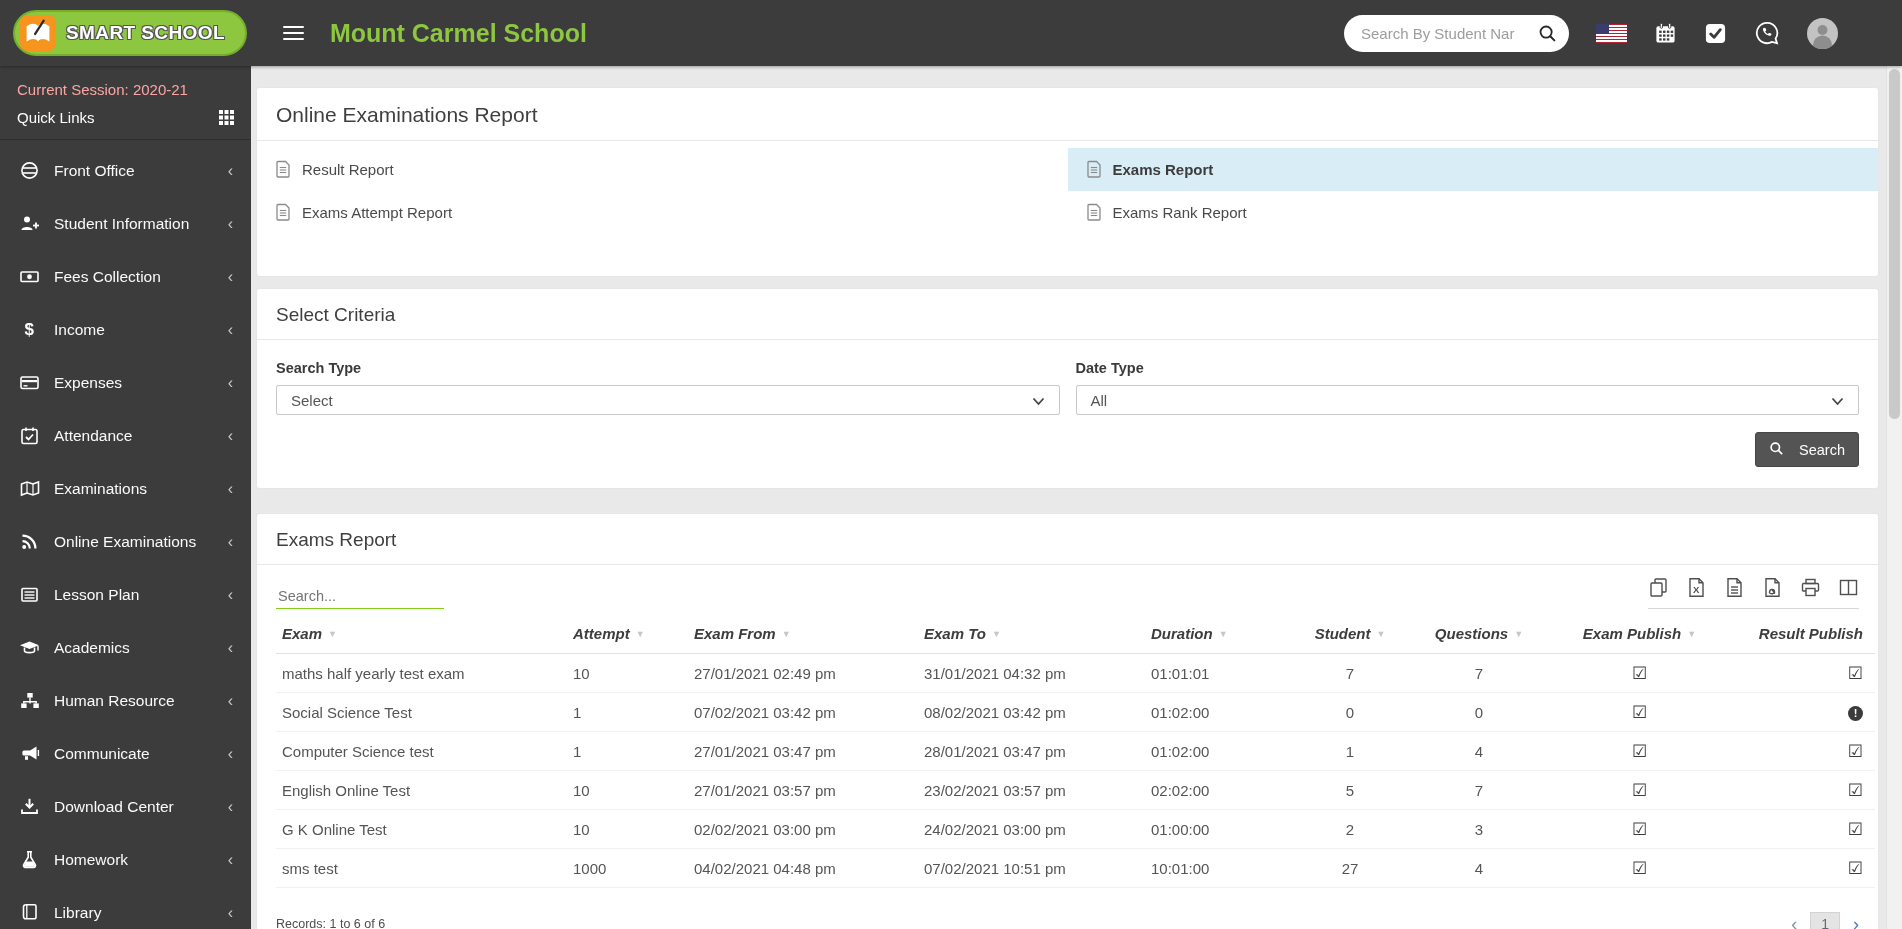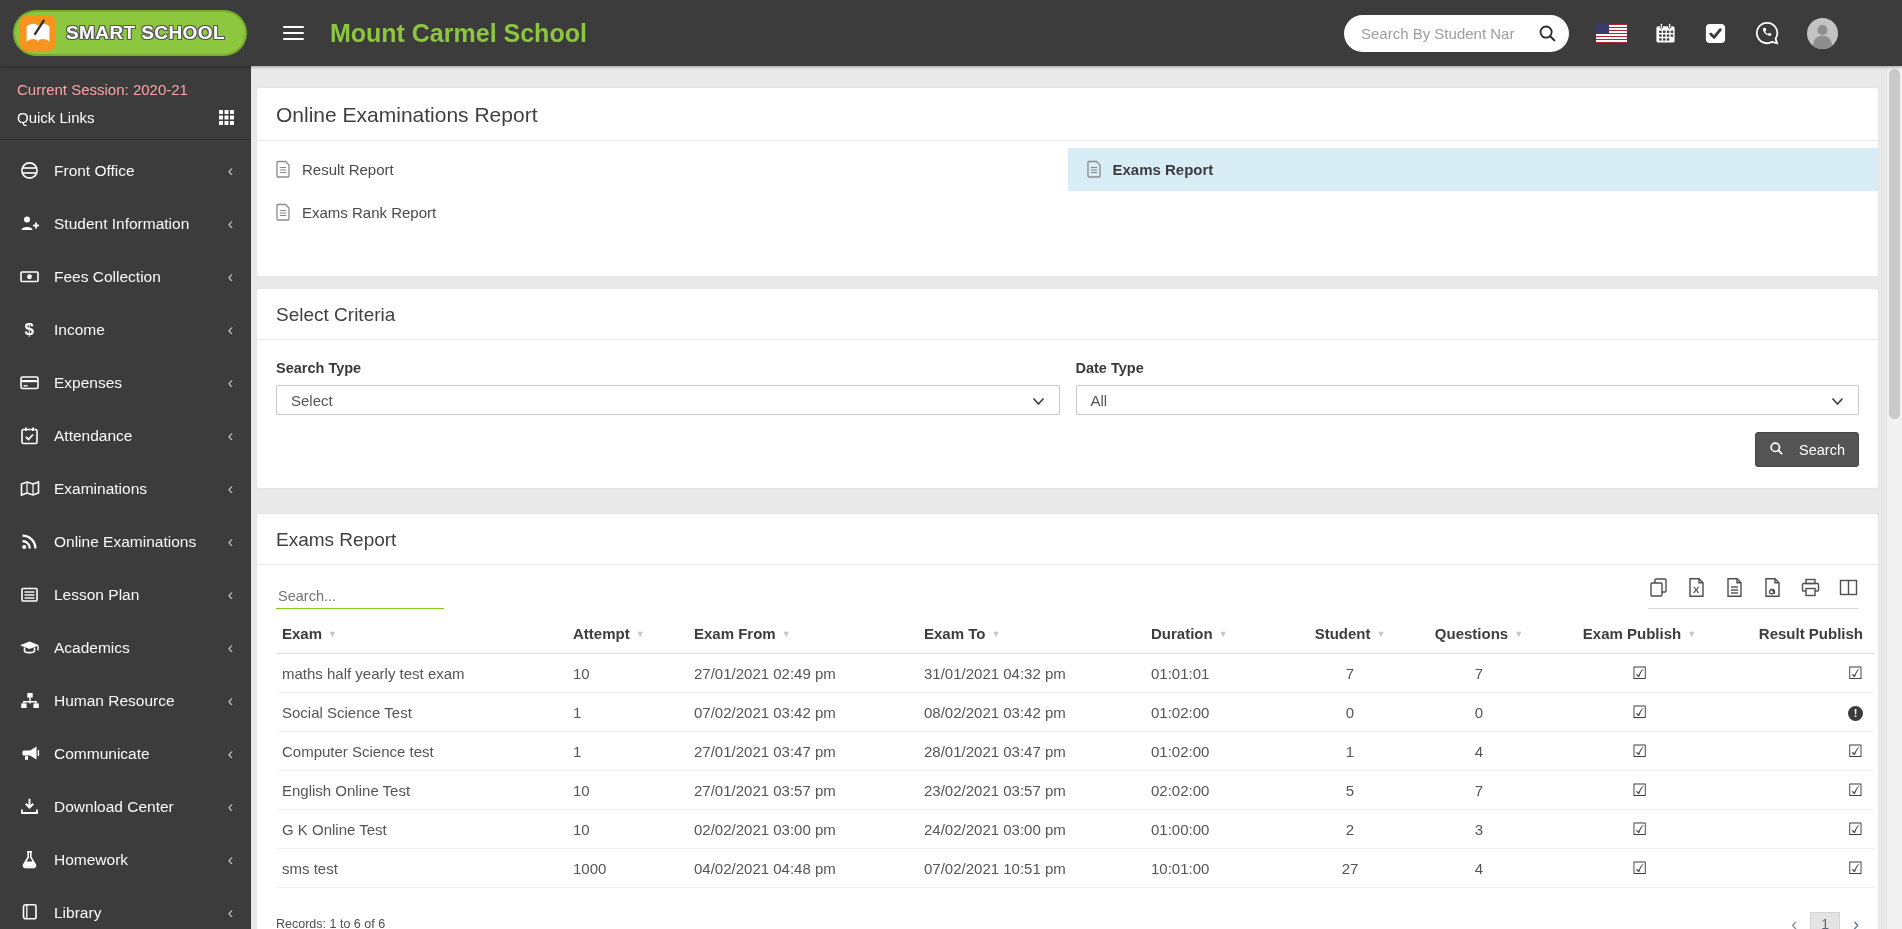--- a/index.html
+++ b/index.html
@@ -89,21 +89,21 @@
   .table-toolbar { display:flex; justify-content:space-between; align-items:flex-end; padding:12px 19px 0; }
   .table-search input {
     width:168px; border:none; border-bottom:1px solid #84cc16; background:transparent;
     font-size:14.5px; color:#555; padding:4px 2px; outline:none;
     font-family:"Liberation Sans",sans-serif;
   }
   .table-search input::placeholder { color:#757575; }
   .export-icons { display:flex; gap:17px; padding-bottom:10px; border-bottom:1px solid #d8d8d8; }
   .export-icons span { display:flex; cursor:pointer; }
   table.exams { width:calc(100% - 38px); margin:6px 19px 0; border-collapse:collapse; table-layout:fixed; }
-  .exams th { text-align:left; font-size:15px; color:#3d3d3d; padding:10px 6px 11px; white-space:nowrap; cursor:pointer; }
+  .exams th { text-align:left; font-size:15px; color:#3d3d3d; padding:10px 6px 11px; white-space:nowrap; cursor:pointer;font-style:italic; }
   .exams th.c, .exams td.c { text-align:center; }
   .exams th.r, .exams td.r { text-align:right; padding-right:12px; }
   .exams thead tr { border-bottom:1px solid #e2e2e2; }
   .exams tbody tr { border-bottom:1px solid #f1f1f1; }
   .exams td { font-size:15px; color:#555; padding:8.5px 6px; white-space:nowrap; overflow:hidden; }
   .sort { color:#c7c7c7; font-size:9px; margin-left:6px; vertical-align:2px; }
   .chk { font-size:17px; color:#3e3e3e; }
   .alert-circle {
     display:inline-block; width:15px; height:15px; border-radius:50%; background:#3b3b3b;
     color:#fff; font-size:11px; font-weight:bold; line-height:15px; text-align:center;
@@ -399,20 +399,31 @@
         <div class="report-link active">
        <span class="doc-ic">
             <svg width="15" height="19" viewBox="0 0 15 19">
               <path d="M2,1.5 h7.5 L13,5 v11 a1,1 0 0 1 -1,1 H2 a1,1 0 0 1 -1,-1 v-13.5 a1,1 0 0 1 1,-1 z" fill="none" stroke="#8a8a8a" stroke-width="1.3"></path>
               <line x1="3.8" y1="7.5" x2="10.2" y2="7.5" stroke="#8a8a8a" stroke-width="1.1"></line>
               <line x1="3.8" y1="10" x2="10.2" y2="10" stroke="#8a8a8a" stroke-width="1.1"></line>
               <line x1="3.8" y1="12.5" x2="10.2" y2="12.5" stroke="#8a8a8a" stroke-width="1.1"></line>
             </svg>
           </span>
        <span>Exams Report</span>
+     </div>
+        <div class="report-link">
+       <span class="doc-ic">
+            <svg width="15" height="19" viewBox="0 0 15 19">
+              <path d="M2,1.5 h7.5 L13,5 v11 a1,1 0 0 1 -1,1 H2 a1,1 0 0 1 -1,-1 v-13.5 a1,1 0 0 1 1,-1 z" fill="none" stroke="#8a8a8a" stroke-width="1.3"></path>
+              <line x1="3.8" y1="7.5" x2="10.2" y2="7.5" stroke="#8a8a8a" stroke-width="1.1"></line>
+              <line x1="3.8" y1="10" x2="10.2" y2="10" stroke="#8a8a8a" stroke-width="1.1"></line>
+              <line x1="3.8" y1="12.5" x2="10.2" y2="12.5" stroke="#8a8a8a" stroke-width="1.1"></line>
+            </svg>
+          </span>
+       <span>Exams Attempt Report</span>
      </div>
         <div class="report-link">
        <span class="doc-ic">
             <svg width="15" height="19" viewBox="0 0 15 19">
               <path d="M2,1.5 h7.5 L13,5 v11 a1,1 0 0 1 -1,1 H2 a1,1 0 0 1 -1,-1 v-13.5 a1,1 0 0 1 1,-1 z" fill="none" stroke="#8a8a8a" stroke-width="1.3"></path>
               <line x1="3.8" y1="7.5" x2="10.2" y2="7.5" stroke="#8a8a8a" stroke-width="1.1"></line>
               <line x1="3.8" y1="10" x2="10.2" y2="10" stroke="#8a8a8a" stroke-width="1.1"></line>
               <line x1="3.8" y1="12.5" x2="10.2" y2="12.5" stroke="#8a8a8a" stroke-width="1.1"></line>
             </svg>
           </span>

